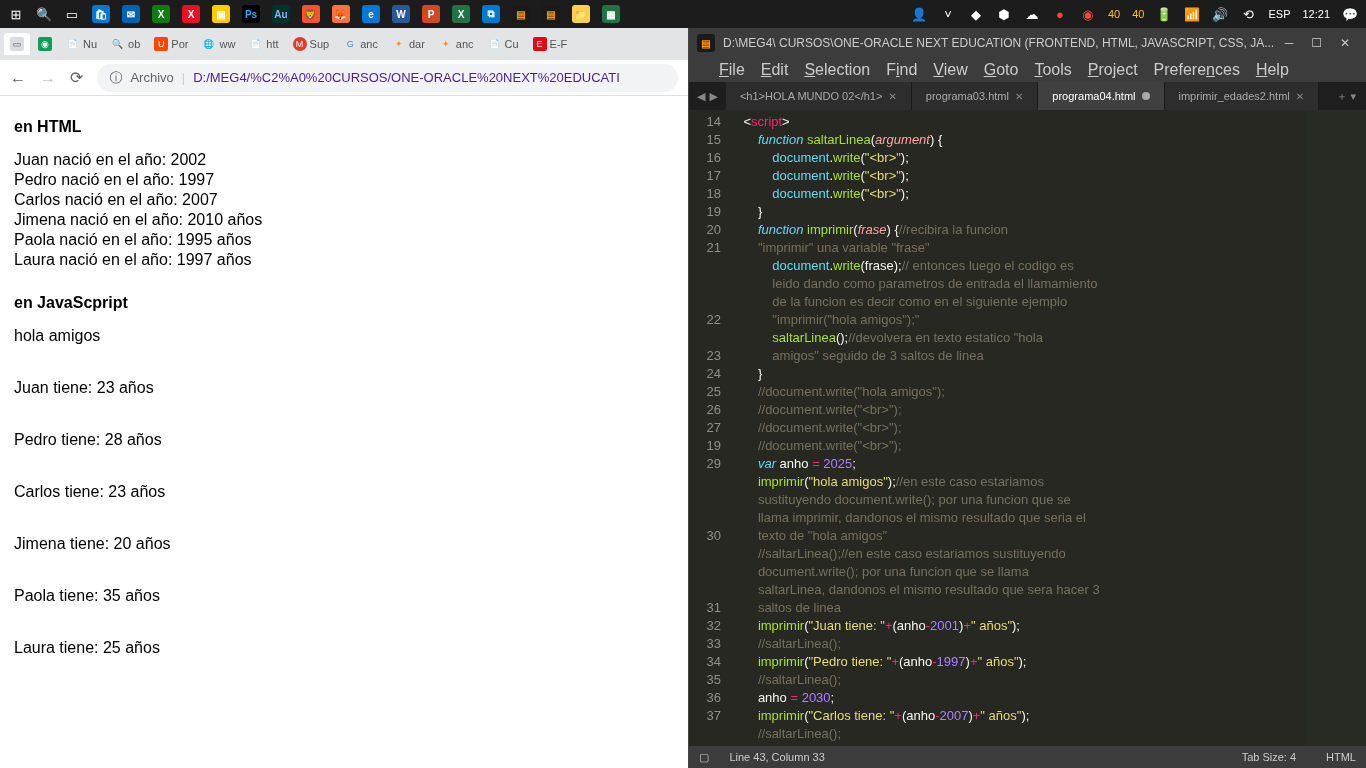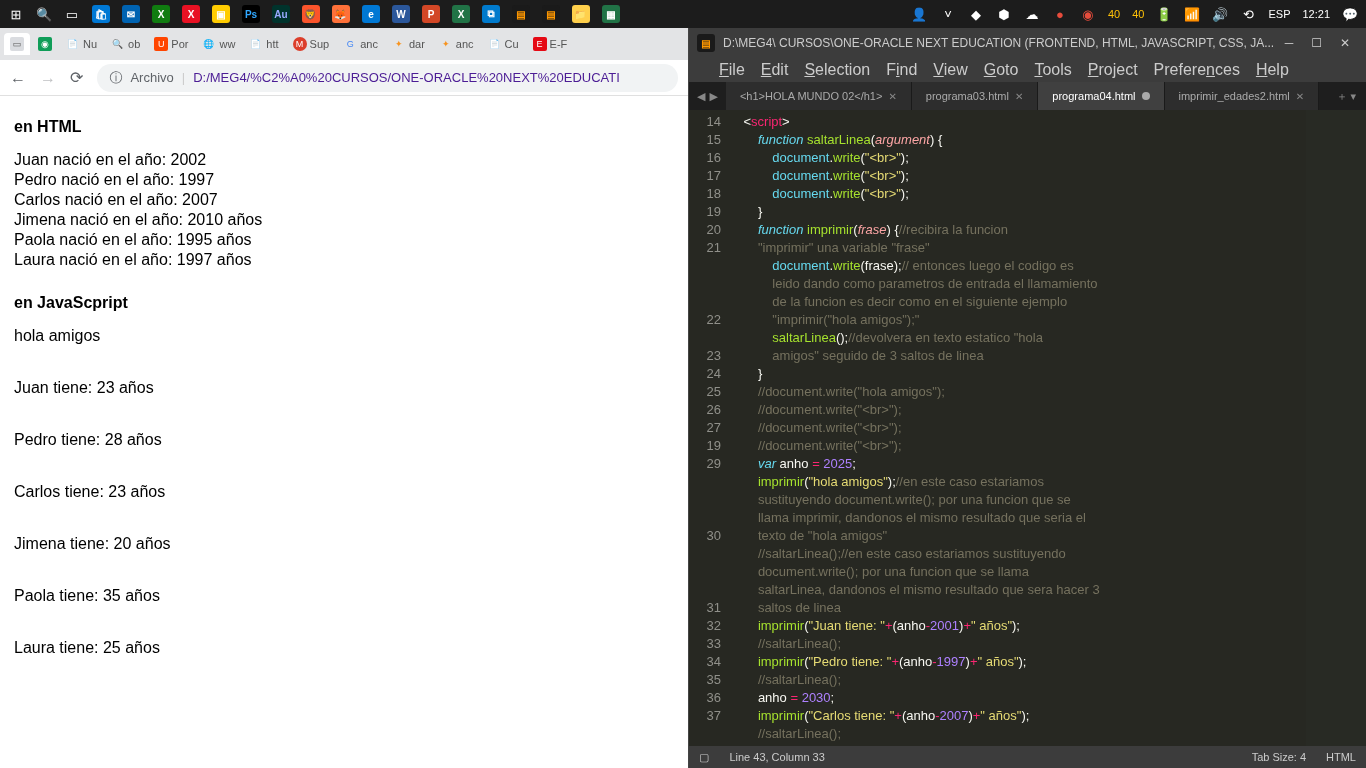--- a/index.html
+++ b/index.html
@@ -45,21 +45,21 @@
 .tk-kw{color:#66d9ef;font-style:italic}
 .tk-fn{color:#a6e22e}
 .tk-arg{color:#fca5a5;font-style:italic}
 .tk-obj{color:#66d9ef}
 .tk-str{color:#e6db74}
 .tk-cmt{color:#75715e}
 .tk-num{color:#ae81ff}
 .tk-op{color:#f92672}
 .tk-decl{color:#66d9ef;font-style:italic}
 .st-status{height:22px;background:#3c3c3c;display:flex;align-items:center;padding:0 10px;font-size:11px;color:#ccc;gap:20px}
-.st-status .right{margin-left:auto;display:flex;gap:20px}
+.st-status .right{margin-left:auto;display:flex;gap:30px}
 </style>
 </head>
 <body>
 
 <div class="taskbar">
   <div class="taskbar-left">
     <span class="taskbar-icon">⊞</span>
     <span class="taskbar-icon">🔍</span>
     <span class="taskbar-icon">▭</span>
     <span class="tb-ico" style="background:#0078d4">🛍</span>

